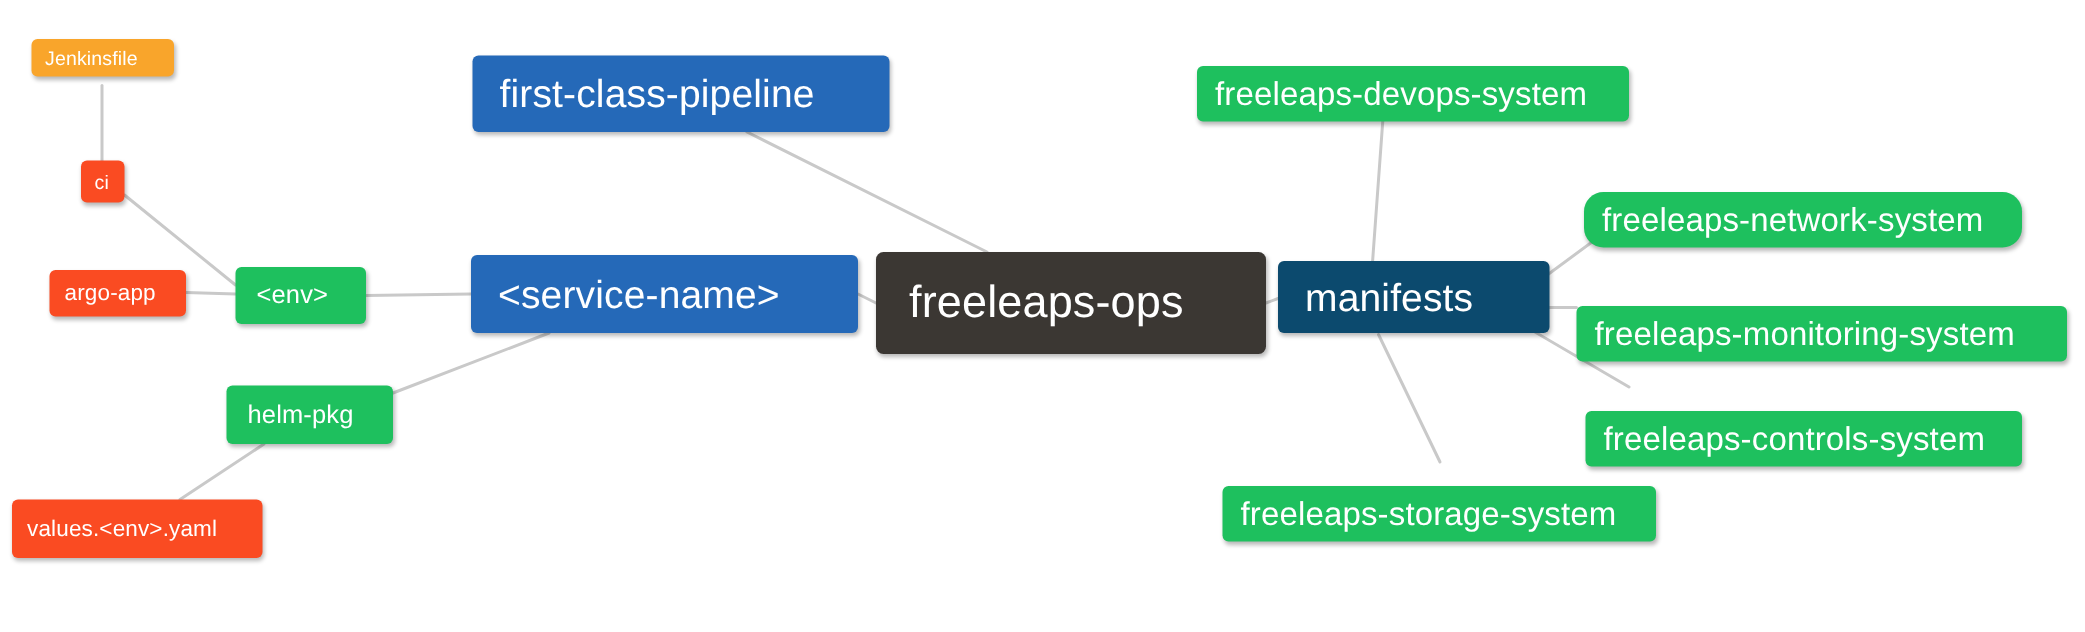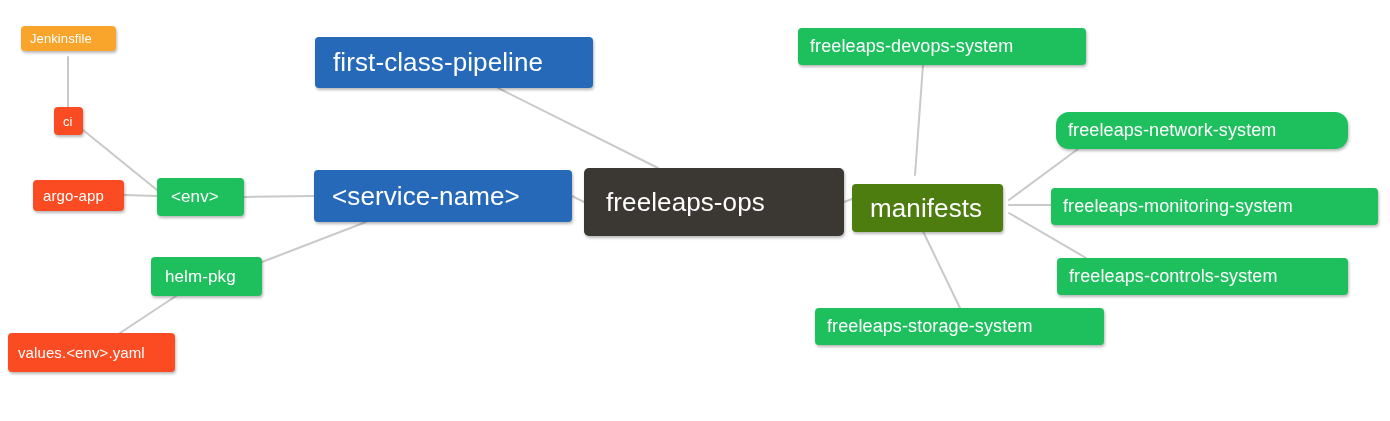--- a/index.html
+++ b/index.html
@@ -35,24 +35,24 @@
     box-shadow: 1px 2px 3px rgba(0,0,0,0.28);
     z-index: 5;
     letter-spacing: 0.1px;
   }
   .node-label {
     display: block;
     width: 100%;
     text-align: left;
     color: #ffffff;
   }
-  .size-root  { font-size: 26px; padding: 0 22px; border-radius: 5px; }
+  .size-root  { font-size: 30px; padding: 0 22px; border-radius: 5px; }
   .size-l1    { font-size: 26px; padding: 0 18px; }
   .size-l2    { font-size: 17px; padding: 0 14px; }
-  .size-l3    { font-size: 18px; padding: 0 12px; }
+  .size-l3    { font-size: 22px; padding: 0 12px; margin-top: 16px; }
   .size-l4    { font-size: 15px; padding: 0 10px; }
   .size-l5    { font-size: 13px; padding: 0 9px; }
 </style>
 </head>
 <body>
 
 <div id="mindmap-canvas">
   <svg id="edge-layer" width="1390" height="421" viewBox="0 0 1390 421">
       <line x1="584" y1="202" x2="572" y2="196" stroke="#c9c9c9" stroke-width="2" stroke-linecap="round"></line>
       <line x1="844" y1="202" x2="852" y2="199" stroke="#c9c9c9" stroke-width="2" stroke-linecap="round"></line>
@@ -69,21 +69,21 @@
       <line x1="1009" y1="213" x2="1086" y2="258" stroke="#c9c9c9" stroke-width="2" stroke-linecap="round"></line>
       <line x1="919" y1="223" x2="960" y2="308" stroke="#c9c9c9" stroke-width="2" stroke-linecap="round"></line>
     </svg>
   <div id="node-layer">
       <div class="node size-root" style="left: 584px; top: 168px; width: 260px; height: 68px; background: rgb(59, 55, 51);">
         <span class="node-label">freeleaps-ops</span>
       </div>
       <div class="node size-l1" style="left: 314px; top: 170px; width: 258px; height: 52px; background: rgb(37, 105, 184);">
         <span class="node-label">&lt;service-name&gt;</span>
       </div>
-      <div class="node size-l1" style="left: 852px; top: 184px; width: 151px; height: 48px; background: #4d7c0f;">
+      <div class="node size-l1" style="left: 852px; top: 174px; width: 181px; height: 48px; background: #0c4a6e;">
         <span class="node-label">manifests</span>
       </div>
       <div class="node size-l1" style="left: 315px; top: 37px; width: 278px; height: 51px; background: rgb(37, 105, 184);">
         <span class="node-label">first-class-pipeline</span>
       </div>
       <div class="node size-l2" style="left: 157px; top: 178px; width: 87px; height: 38px; background: rgb(30, 192, 94);">
         <span class="node-label">&lt;env&gt;</span>
       </div>
       <div class="node size-l2" style="left: 151px; top: 257px; width: 111px; height: 39px; background: rgb(30, 192, 94);">
         <span class="node-label">helm-pkg</span>

